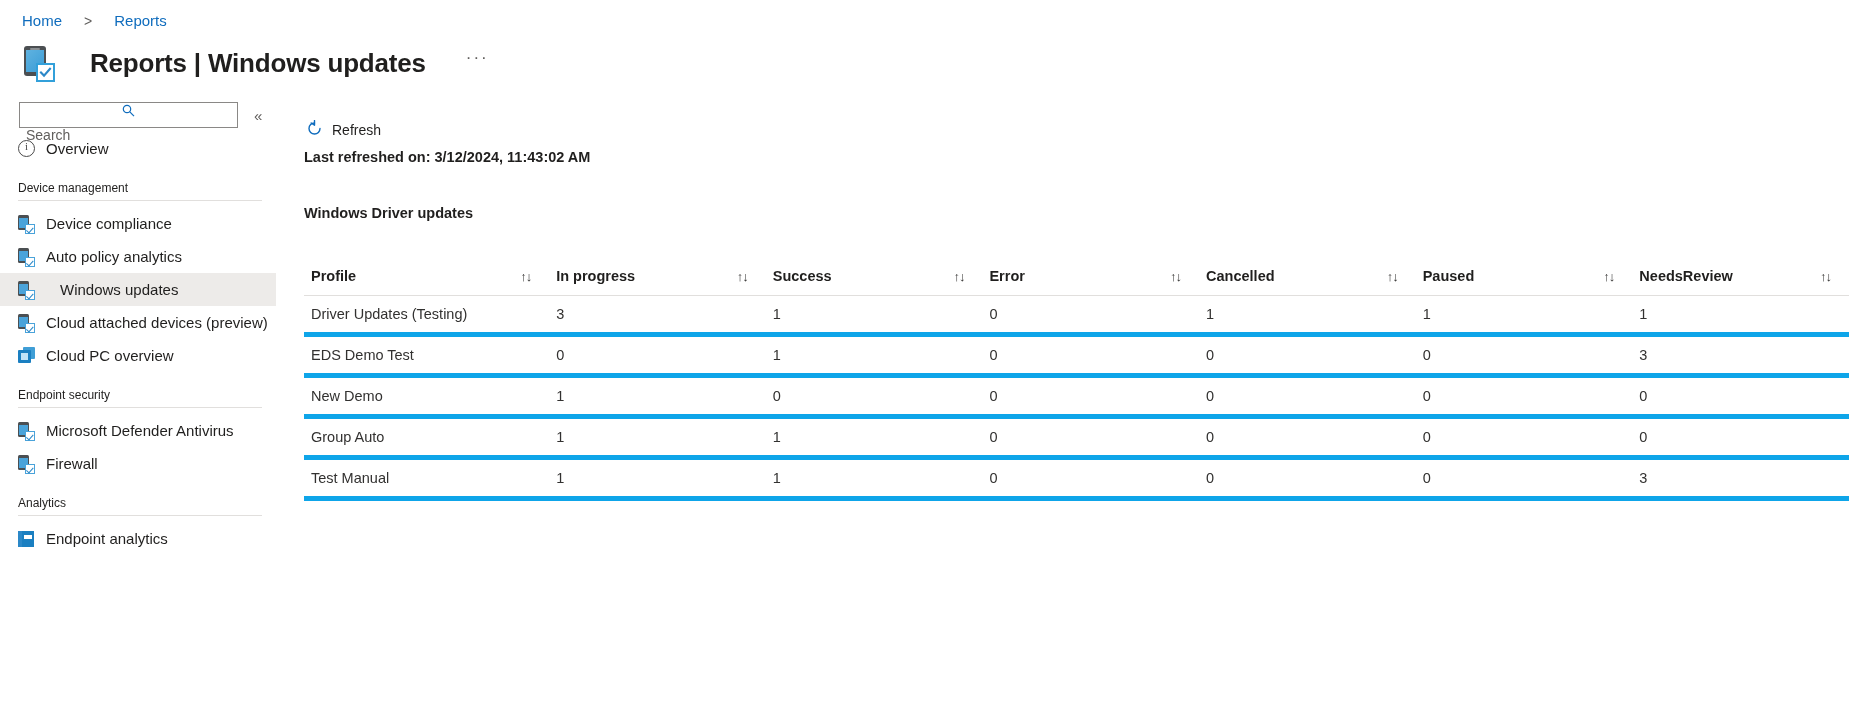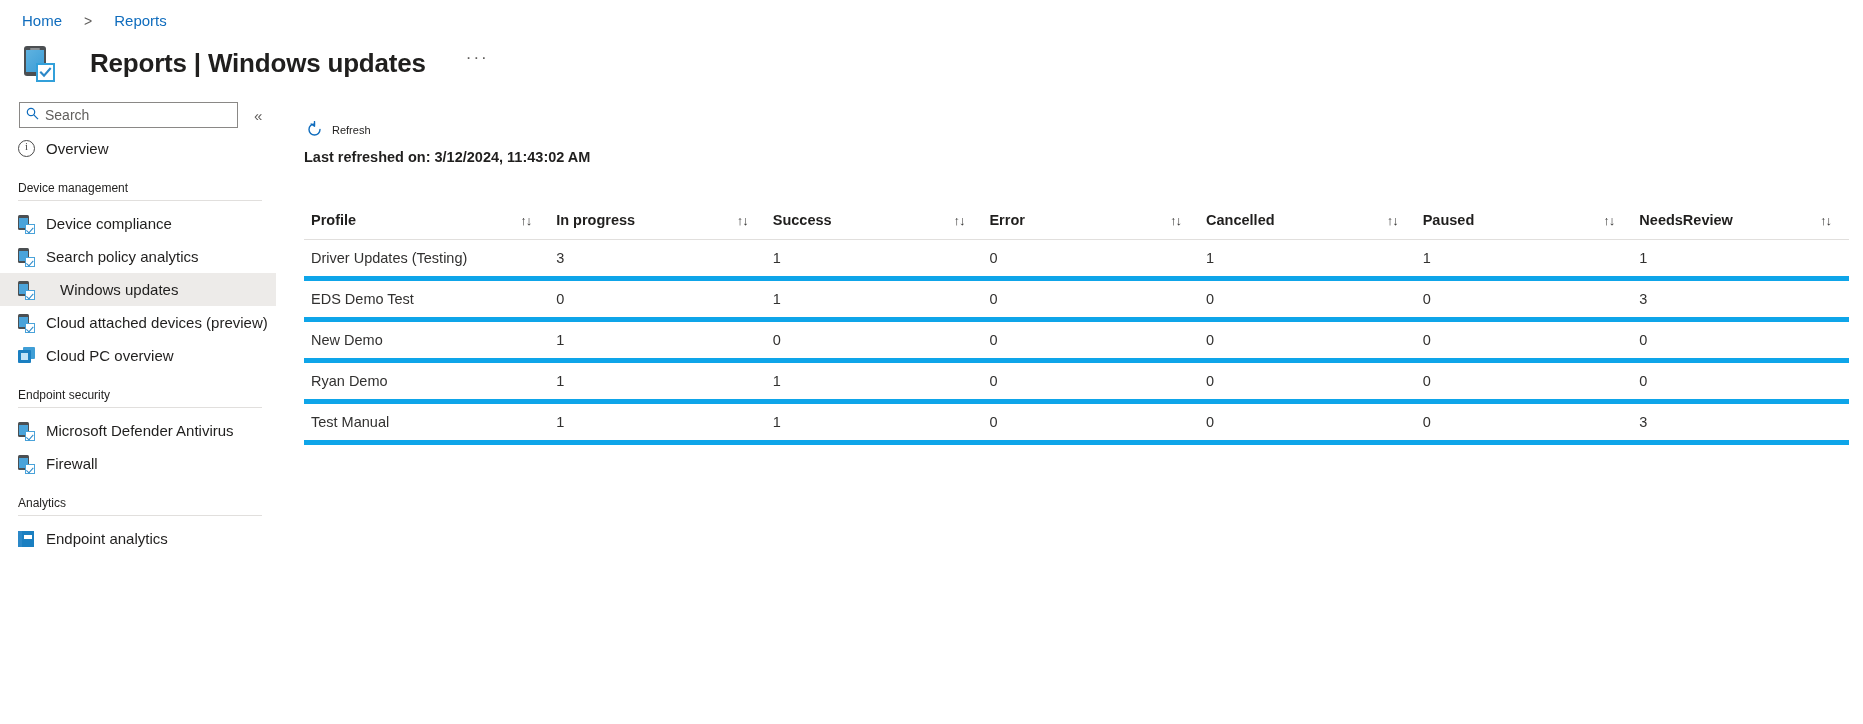--- a/index.html
+++ b/index.html
@@ -120,20 +120,21 @@
   }
   .search-box {
     width: 219px;
     height: 26px;
     border: 1px solid #8a8886;
     background: #ffffff;
     display: flex;
     align-items: center;
     padding: 0 6px;
     gap: 6px;
+    flex-direction: column;
   }
   .search-icon { flex: 0 0 auto; display: block; }
   .search-input {
     border: none;
     outline: none;
     font-family: "Liberation Sans", sans-serif;
     font-size: 14px;
     color: #323130;
     background: transparent;
     width: 100%;
@@ -271,21 +272,21 @@
   .cmd-bar {
     display: flex;
     align-items: center;
     padding-top: 30px;
     height: 50px;
   }
   .cmd-btn {
     display: flex;
     align-items: center;
     gap: 9px;
-    font-size: 11px;
+    font-size: 14px;
     color: #201f1e;
     cursor: pointer;
     padding: 5px 7px 5px 2px;
   }
   .refresh-icon { display: block; flex: 0 0 auto; }
 
   .last-refreshed {
     font-size: 14.5px;
     font-weight: 700;
     color: #201f1e;
@@ -401,21 +402,21 @@
           <span class="ic-dev-check"></span>
         </span>
       <span class="nav-label">Device compliance</span>
     </div>
     <div class="nav-item">
       <span class="nav-ico">
           <span class="ic-dev-body"></span>
           <span class="ic-dev-screen"></span>
           <span class="ic-dev-check"></span>
         </span>
-      <span class="nav-label">Search policy analytics</span>
+      <span class="nav-label">Auto policy analytics</span>
     </div>
     <div class="nav-item selected">
       <span class="nav-ico">
           <span class="ic-dev-body"></span>
           <span class="ic-dev-screen"></span>
           <span class="ic-dev-check"></span>
         </span>
       <span class="nav-label">Windows updates</span>
     </div>
     <div class="nav-item">
@@ -476,20 +477,21 @@
             <path d="M14 8.5 A5.5 5.5 0 1 1 8.5 3" stroke="#0f6cbd" stroke-width="1.4" fill="none" stroke-linecap="round"></path>
             <path d="M8.5 0.6 L8.5 5.2 L5.2 3" fill="none" stroke="#0f6cbd" stroke-width="1.4" stroke-linecap="round" stroke-linejoin="round"></path>
           </svg>
         </span>
         <span>Refresh</span>
       </div>
     </div>
 
     <div class="last-refreshed">Last refreshed on: 3/12/2024, 11:43:02 AM</div>
 
+    <div class="section-head">Windows Driver updates</div>
 
     <div class="tbl-wrap">
       <table class="report">
         <colgroup>
           <col class="col-profile">
             <col class="col-num">
             <col class="col-num">
             <col class="col-num">
           <col class="col-num">
             <col class="col-num">
@@ -563,21 +565,21 @@
           <tr>
             <td>New Demo</td>
             <td>1</td>
             <td>0</td>
             <td>0</td>
             <td>0</td>
             <td>0</td>
             <td>0</td>
           </tr>
           <tr>
-            <td>Ryan Demo</td>
+            <td>Group Auto</td>
             <td>1</td>
             <td>1</td>
             <td>0</td>
             <td>0</td>
             <td>0</td>
             <td>0</td>
           </tr>
           <tr>
             <td>Test Manual</td>
             <td>1</td>

